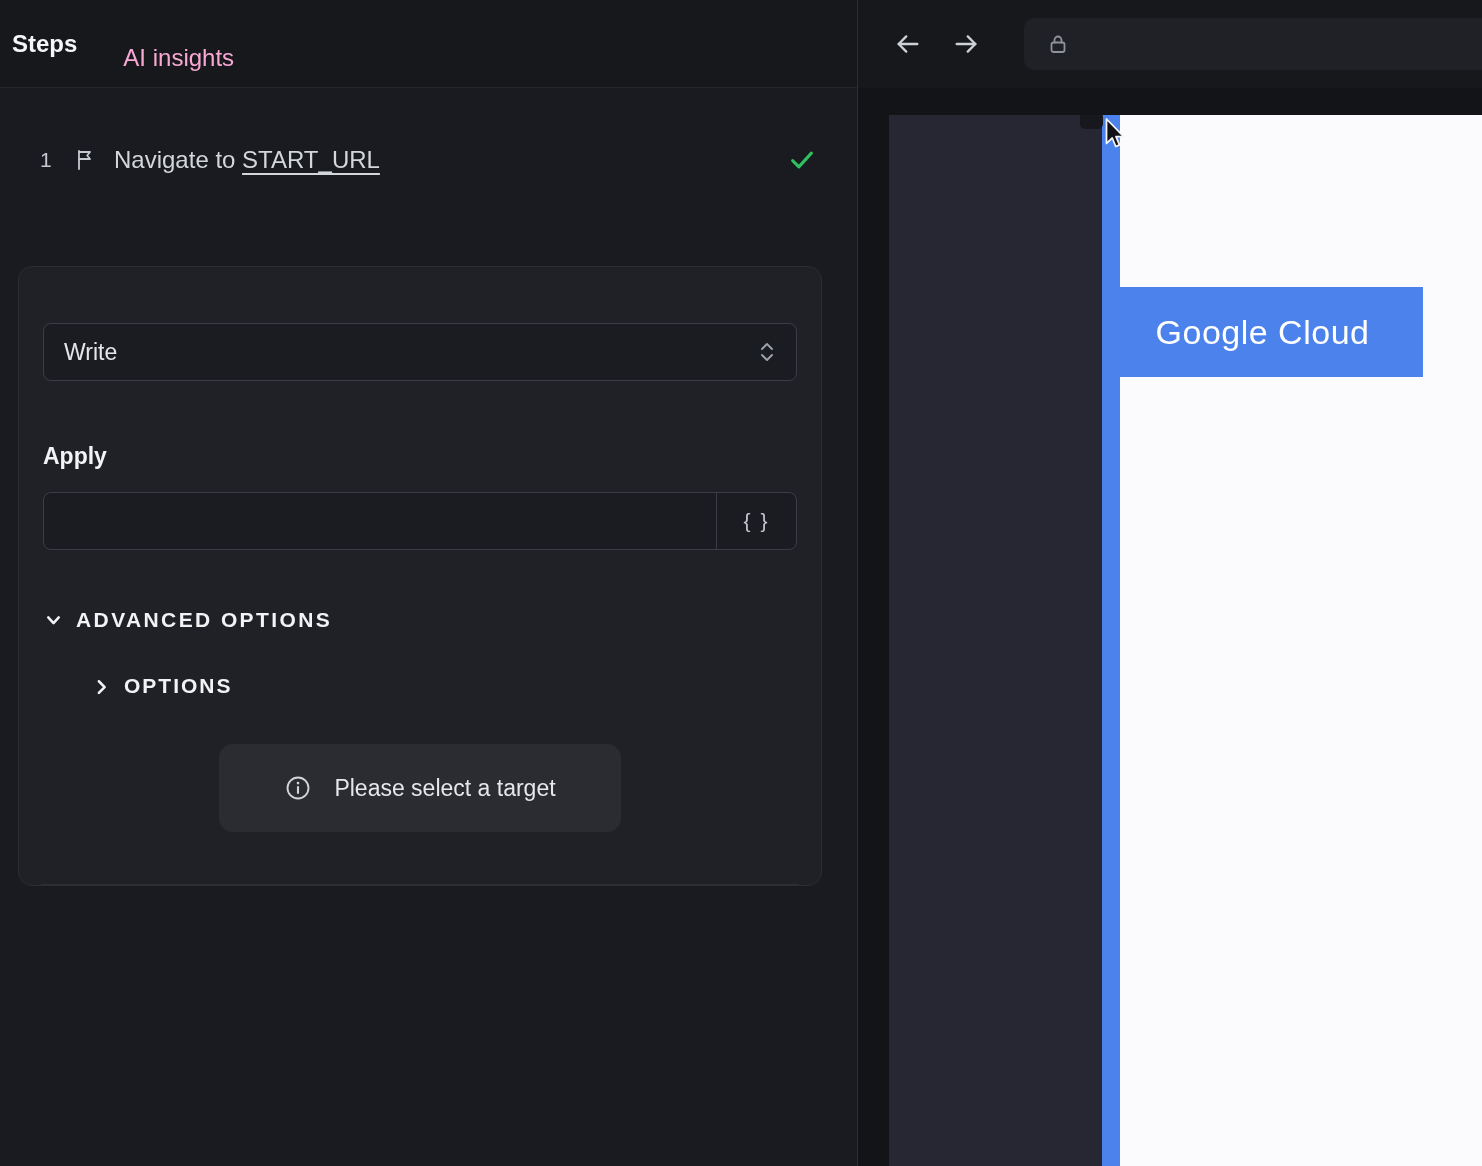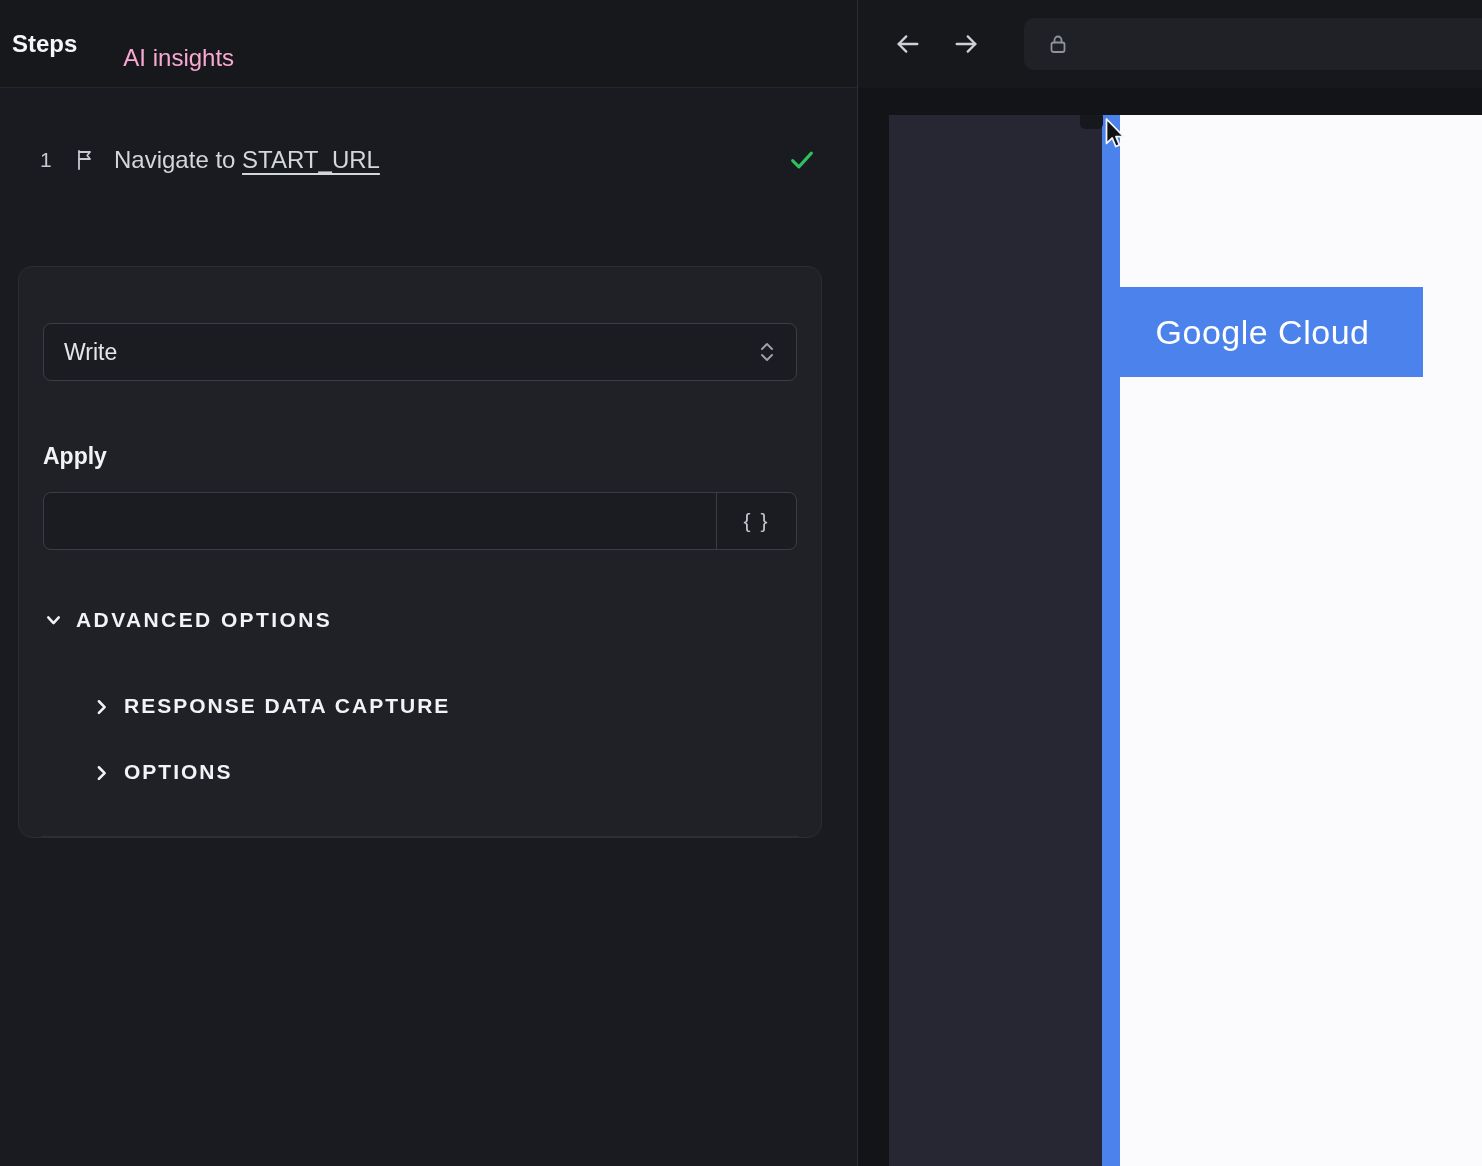--- a/index.html
+++ b/index.html
@@ -120,38 +120,40 @@
 
         <div class="section-row advanced">
           <span class="section-icon">
             <svg width="21" height="21" viewBox="0 0 20 20" fill="none" stroke="#f2f3f5" stroke-width="2.4" stroke-linecap="round" stroke-linejoin="round">
               <path d="M5 7 L10 12.5 L15 7"></path>
             </svg>
           </span>
           <span>ADVANCED OPTIONS</span>
         </div>
 
-        <div class="section-row sub response">
-          <span class="section-icon">
-            <svg width="21" height="21" viewBox="0 0 20 20" fill="none" stroke="#f2f3f5" stroke-width="2.4" stroke-linecap="round" stroke-linejoin="round">
-              <path d="M7.5 5 L13 10.5 L7.5 16"></path>
-            </svg>
-          </span>
-          <span>RESPONSE DATA CAPTURE</span>
-        </div>
 
         <div class="section-row sub others">
           <span class="section-icon">
             <svg width="21" height="21" viewBox="0 0 20 20" fill="none" stroke="#f2f3f5" stroke-width="2.4" stroke-linecap="round" stroke-linejoin="round">
               <path d="M7.5 5 L13 10.5 L7.5 16"></path>
             </svg>
           </span>
           <span>OPTIONS</span>
         </div>
 
+        <div class="notice-pill">
+          <span class="info-icon">
+            <svg width="28" height="28" viewBox="0 0 24 24" fill="none">
+              <circle cx="12" cy="12" r="9" stroke="#d2d5da" stroke-width="1.6"></circle>
+              <line x1="12" y1="11.2" x2="12" y2="16.2" stroke="#d2d5da" stroke-width="1.8" stroke-linecap="round"></line>
+              <circle cx="12" cy="7.8" r="1.15" fill="#d2d5da"></circle>
+            </svg>
+          </span>
+          <span class="notice-text">Please select a target</span>
+        </div>
 
       </div>
 
       <div class="card-divider"></div>
 
     </div>
 
   </div>
 
   <div class="right-panel">

